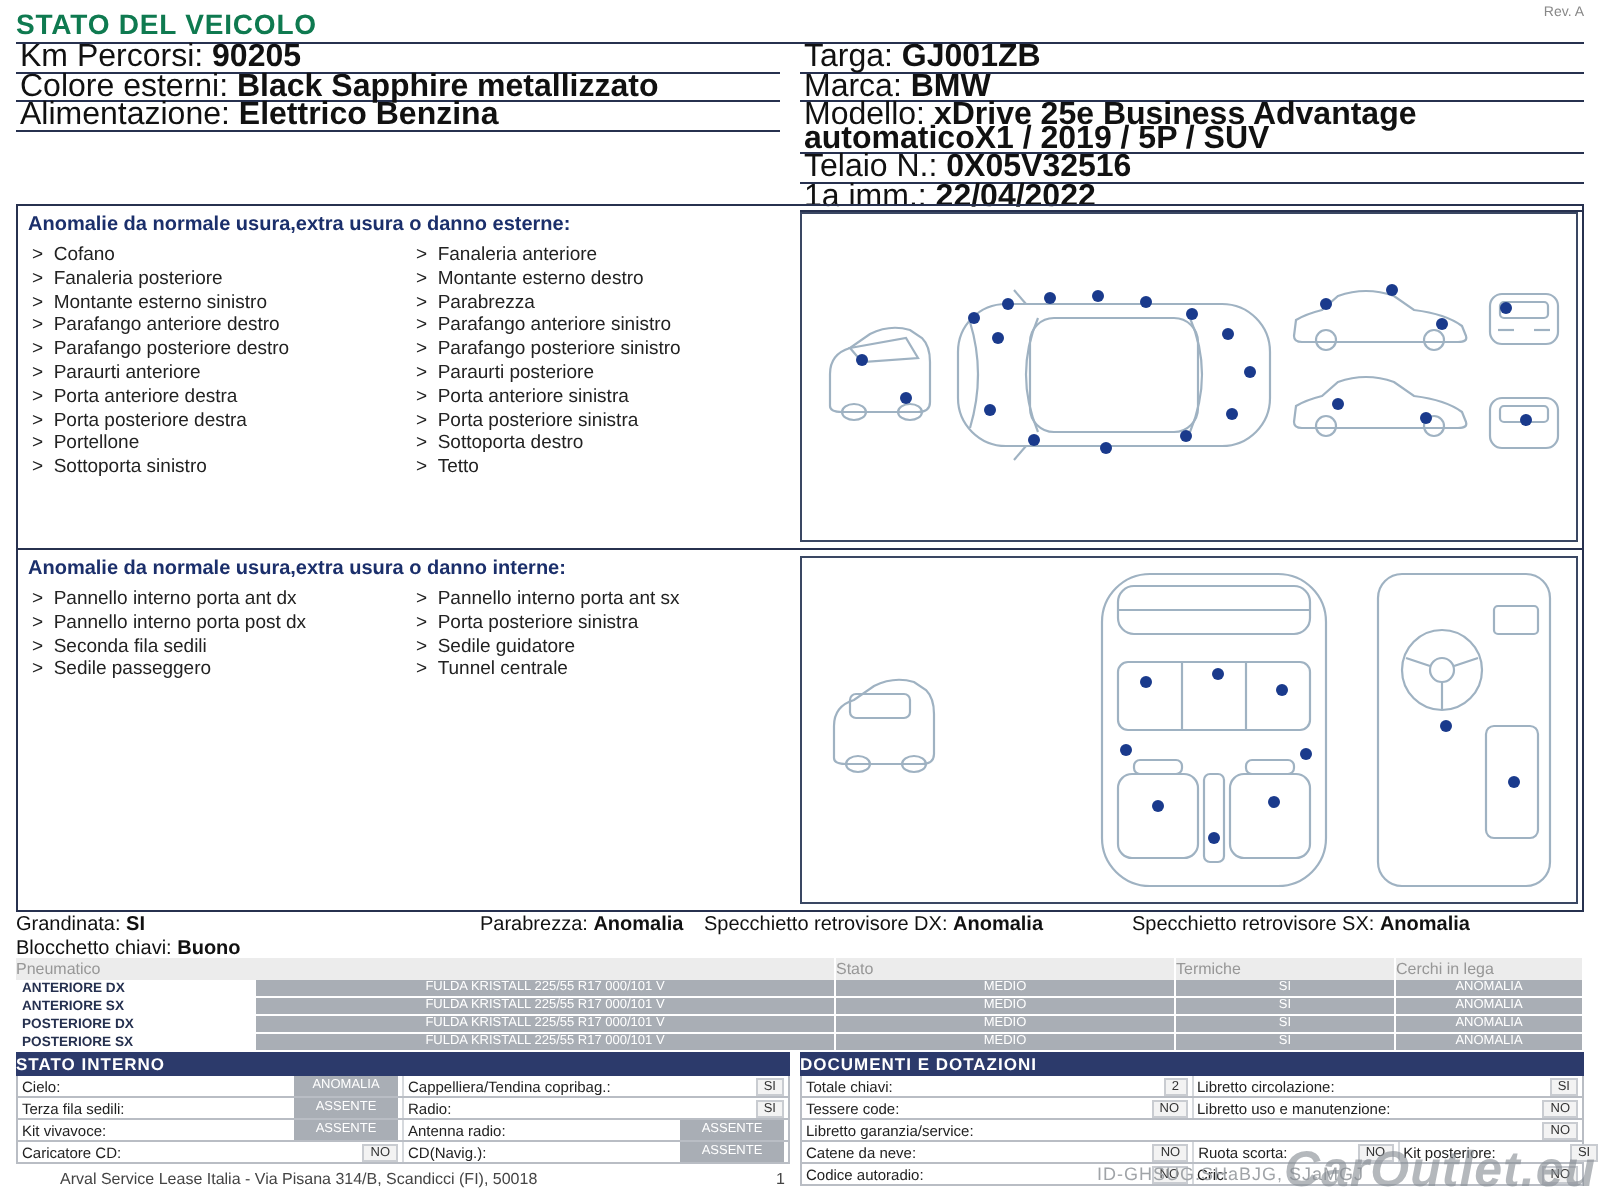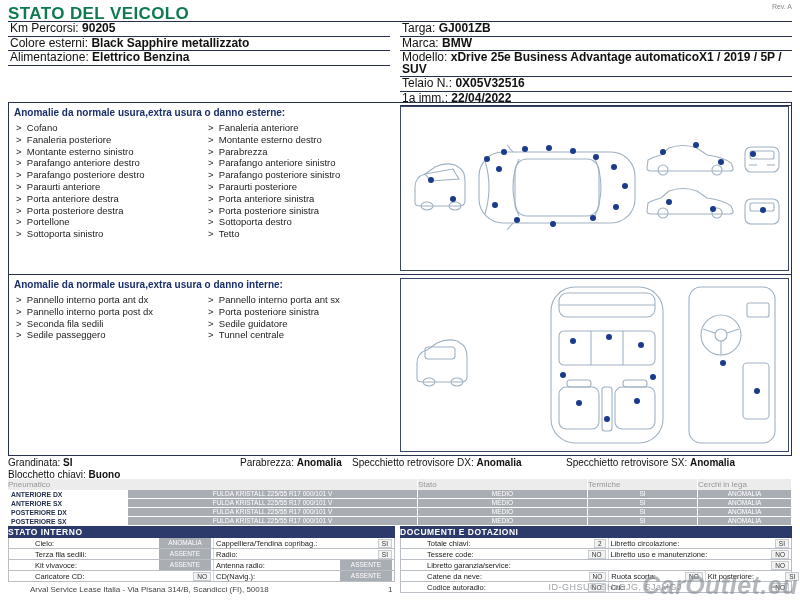--- a/index.html
+++ b/index.html
@@ -1,21 +1,21 @@
 <!DOCTYPE html>
 <html><head>
 <meta charset="utf-8">
 <style>
   html,body{margin:0;padding:0;background:#e9e9e9;}
   .page{position:relative;width:800px;height:600px;background:#ffffff;font-family:"Liberation Sans",sans-serif;color:#111;overflow:hidden;margin:0 auto;}
   .abs{position:absolute;}
-  .title{left:8px;top:4px;font-size:17px;font-weight:bold;color:#0f7a50;letter-spacing:.4px;}
+  .title{left:8px;top:4px;font-size:14px;font-weight:bold;color:#0f7a50;letter-spacing:.4px;}
   .rev{right:8px;top:3px;font-size:7px;color:#888;}
   .topline{left:8px;top:21px;width:784px;border-top:1px solid #27314f;height:0;}
-  .fcol{font-size:12px;}
+  .fcol{font-size:16px;}
   .fcol-left{left:8px;top:22px;width:382px;}
   .fcol-right{left:400px;top:22px;width:392px;}
   .frow{border-bottom:1px solid #27314f;padding:1px 2px;line-height:11.5px;}
   .frow .val{font-weight:bold;}
   .main{left:8px;top:102px;width:782px;height:352px;border:1px solid #27314f;}
   .panel{position:absolute;left:0;width:782px;}
   .panel-ext{top:0;height:171px;border-bottom:1px solid #27314f;}
   .panel-int{top:172px;height:180px;}
   .phead{font-size:10px;font-weight:bold;color:#1b2f6b;padding:4px 0 3px 5px;}
   .plist{display:flex;padding:1px 0 0 7px;font-size:9.5px;color:#222;}
@@ -33,21 +33,21 @@
   .tyres{left:8px;top:479px;width:784px;}
   .t-head{display:grid;grid-template-columns:410px 170px 110px 94px;background:#ececec;color:#979797;font-size:8px;height:11px;line-height:11px;text-align:left;}
   .t-head div{border-right:1px solid #fff;overflow:hidden;}
   .t-row{display:grid;grid-template-columns:120px 290px 170px 110px 94px;height:9px;line-height:9px;}
   .t-pos{font-weight:bold;color:#25304f;font-size:6.8px;padding-left:3px;overflow:hidden;}
   .t-cell{background:#a9aeb5;color:#fff;font-size:6.5px;text-align:center;margin:0 1px 1px 0;overflow:hidden;line-height:8px;}
   .btable{font-size:7.5px;}
   .bt-left{left:8px;top:526px;width:387px;}
   .bt-right{left:400px;top:526px;width:392px;}
   .bt-head{background:#2c3a6b;color:#fff;font-weight:bold;font-size:8.5px;text-align:left;height:12px;line-height:12px;letter-spacing:.5px;}
-  .bt-row{display:flex;border-bottom:1px solid #b9bdc4;border-left:1px solid #b9bdc4;border-right:1px solid #b9bdc4;height:10px;padding-left:24px;}
+  .bt-row{display:flex;border-bottom:1px solid #b9bdc4;border-left:1px solid #b9bdc4;border-right:1px solid #b9bdc4;height:10px;}
   .bt-cell{flex:1;display:flex;justify-content:space-between;align-items:center;padding:0 2px;border-right:1px solid #d6d9dd;overflow:hidden;white-space:nowrap;}
   .bt-cell:last-child{border-right:none;}
   .bt-cell.w50{flex:0 0 49%;} .bt-cell.w25{flex:0 0 25%;}
   .bt-lab{color:#222;}
   .bt-val{font-size:6.5px;color:#333;background:#f3f3f3;border:1px solid #c9ccd1;padding:0 3px;line-height:7px;}
   .bt-val.gray{background:#a9aeb5;color:#fff;border-color:#a9aeb5;min-width:44px;text-align:center;line-height:8px;}
   .f-company{left:30px;bottom:6px;font-size:8px;color:#444;}
   .f-page{left:388px;bottom:6px;font-size:8px;color:#444;}
   .wm-id{right:118px;bottom:8px;font-size:9px;color:#a0a4a8;letter-spacing:.5px;}
   .wm{right:2px;bottom:0;font-size:25px;font-weight:bold;font-style:italic;color:#878d94;opacity:.62;letter-spacing:.5px;}

